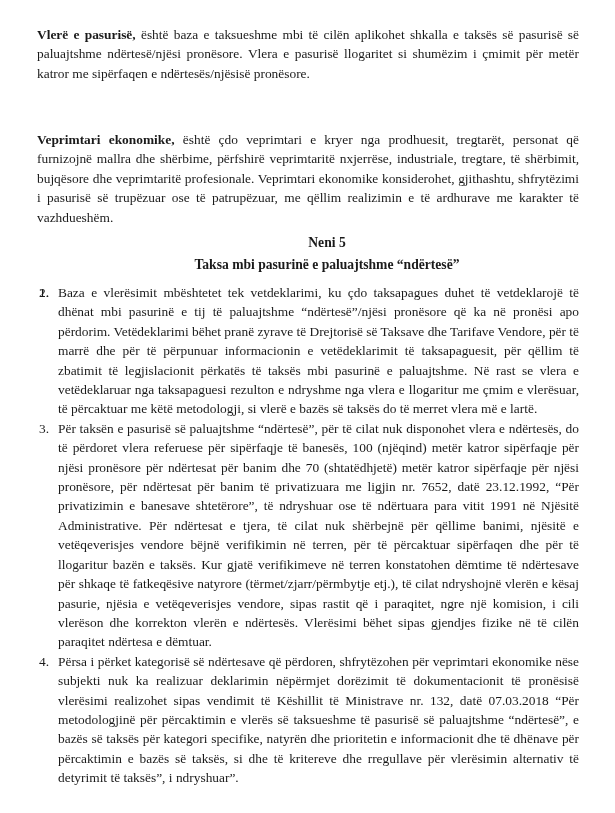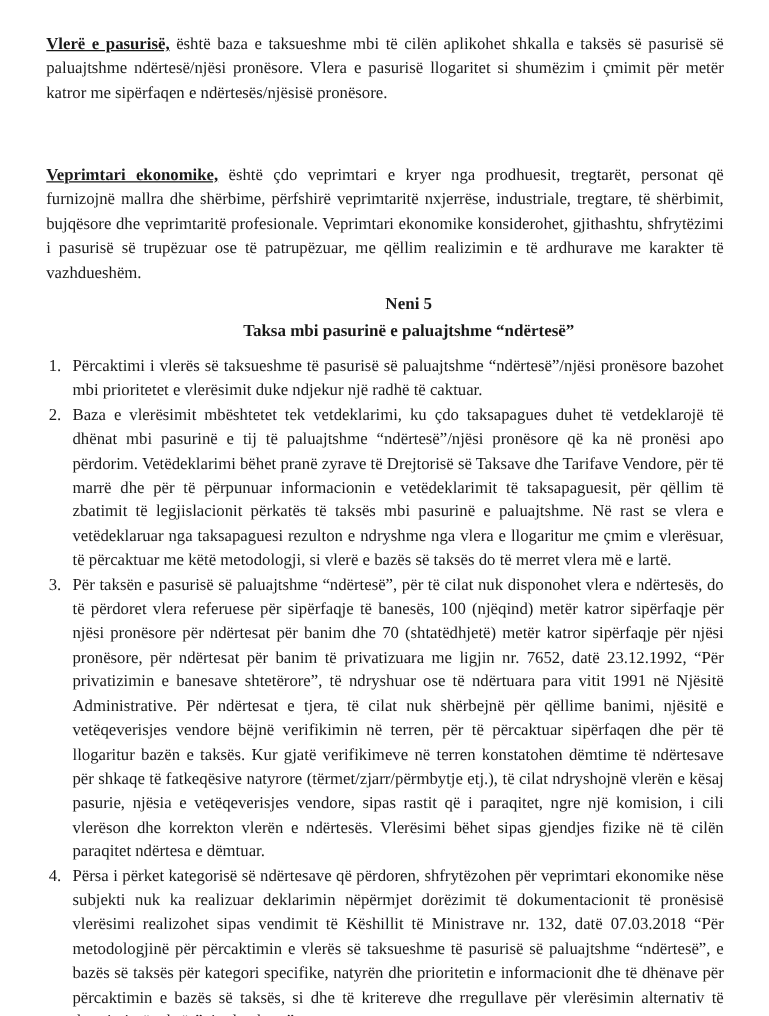--- a/index.html
+++ b/index.html
@@ -3,21 +3,21 @@
 <meta charset="utf-8">
 <style>
   html, body { margin: 0; padding: 0; background: #ffffff; }
   body {
     width: 615px; height: 813px; overflow: hidden; position: relative;
     font-family: "Liberation Serif", "DejaVu Serif", serif;
     color: #1a1a1a; font-size: 13.4px; line-height: 19.4px;
   }
   .page { position: absolute; left: 37px; top: 0; width: 542px; }
   p { margin: 0; text-align: justify; }
-  b { font-weight: bold; text-decoration: underline; }
+  b { font-weight: bold; }
   #def1 { position: absolute; top: 25px; left: 0; width: 542px; }
   #def2 { position: absolute; top: 98px; left: 0; width: 542px; margin-top: 32px; }
   .heading { position: absolute; left: 0; width: 580px; text-align: center; font-weight: bold; font-size: 13.6px; }
   #neni { top: 233px; }
   #title { top: 255px; }
   ol { position: absolute; top: 283px; left: 0; width: 542px; margin: 0; padding: 0; list-style: none; }
   li { position: relative; padding-left: 21px; text-align: justify; }
   li .num { position: absolute; left: 2px; top: 0; }
 </style>
 </head>
@@ -25,18 +25,18 @@
 
 <div class="page">
   <p id="def1"><b>Vlerë e pasurisë,</b><span> është baza e taksueshme mbi të cilën aplikohet shkalla e taksës së pasurisë së paluajtshme ndërtesë/njësi pronësore. Vlera e pasurisë llogaritet si shumëzim i çmimit për metër katror me sipërfaqen e ndërtesës/njësisë pronësore.</span></p>
 
   <p id="def2"><b>Veprimtari ekonomike,</b><span> është çdo veprimtari e kryer nga prodhuesit, tregtarët, personat që furnizojnë mallra dhe shërbime, përfshirë veprimtaritë nxjerrëse, industriale, tregtare, të shërbimit, bujqësore dhe veprimtaritë profesionale. Veprimtari ekonomike konsiderohet, gjithashtu, shfrytëzimi i pasurisë së trupëzuar ose të patrupëzuar, me qëllim realizimin e të ardhurave me karakter të vazhdueshëm.</span></p>
 
   <div id="neni" class="heading">Neni 5</div>
   <div id="title" class="heading">Taksa mbi pasurinë e paluajtshme “ndërtesë”</div>
 
   <ol>
-    <li><span class="num">1.</span><span>Përcaktimi i vlerës së taksueshme të pasurisë së paluajtshme “ndërtesë”/njësi pronësore bazohet mbi prioritetet e vlerësimit duke ndjekur një radhë të caktuar.</span></li>
+    <li><span class="num">1.</span></li>
     <li><span class="num">2.</span><span>Baza e vlerësimit mbështetet tek vetdeklarimi,  ku çdo taksapagues duhet të vetdeklarojë të dhënat mbi pasurinë e tij të paluajtshme “ndërtesë”/njësi pronësore që ka në pronësi apo përdorim. Vetëdeklarimi bëhet pranë zyrave të Drejtorisë së Taksave dhe Tarifave Vendore, për të marrë dhe për të përpunuar informacionin e vetëdeklarimit të taksapaguesit, për qëllim të zbatimit të legjislacionit përkatës të taksës mbi pasurinë e paluajtshme. Në rast se vlera e vetëdeklaruar nga taksapaguesi rezulton e ndryshme nga vlera e llogaritur me çmim e vlerësuar, të përcaktuar me këtë metodologji, si vlerë e bazës së taksës do të merret vlera më e lartë.</span></li>
     <li><span class="num">3.</span><span>Për taksën e pasurisë së paluajtshme “ndërtesë”, për të cilat nuk disponohet vlera e ndërtesës, do të përdoret vlera referuese për sipërfaqje të banesës, 100 (njëqind) metër katror sipërfaqje për njësi pronësore për ndërtesat për banim dhe 70 (shtatëdhjetë) metër katror sipërfaqje për njësi pronësore, për ndërtesat për banim të privatizuara me ligjin nr. 7652, datë 23.12.1992, “Për privatizimin e banesave shtetërore”, të ndryshuar ose të ndërtuara para vitit 1991 në Njësitë Administrative. Për ndërtesat e tjera, të cilat nuk shërbejnë për qëllime banimi, njësitë e vetëqeverisjes vendore bëjnë verifikimin në terren, për të përcaktuar sipërfaqen dhe për të llogaritur bazën e taksës. Kur gjatë verifikimeve në terren konstatohen dëmtime të ndërtesave për shkaqe të fatkeqësive natyrore (tërmet/zjarr/përmbytje etj.), të cilat ndryshojnë vlerën e kësaj pasurie, njësia e vetëqeverisjes vendore, sipas rastit që i paraqitet, ngre një komision, i cili vlerëson dhe korrekton vlerën e ndërtesës. Vlerësimi bëhet sipas gjendjes fizike në të cilën paraqitet ndërtesa e dëmtuar.</span></li>
     <li><span class="num">4.</span><span>Përsa i përket kategorisë së ndërtesave që përdoren, shfrytëzohen për veprimtari ekonomike nëse subjekti nuk ka realizuar deklarimin nëpërmjet dorëzimit të dokumentacionit të pronësisë vlerësimi realizohet sipas vendimit të Këshillit të Ministrave nr. 132, datë 07.03.2018 “Për metodologjinë për përcaktimin e vlerës së taksueshme të pasurisë së paluajtshme “ndërtesë”, e bazës së taksës për kategori specifike, natyrën dhe prioritetin e informacionit dhe të dhënave për përcaktimin e bazës së taksës, si dhe të kritereve dhe rregullave për vlerësimin alternativ të detyrimit të taksës”, i ndryshuar”.</span></li>
   </ol>
 </div>
 
 </body></html>

